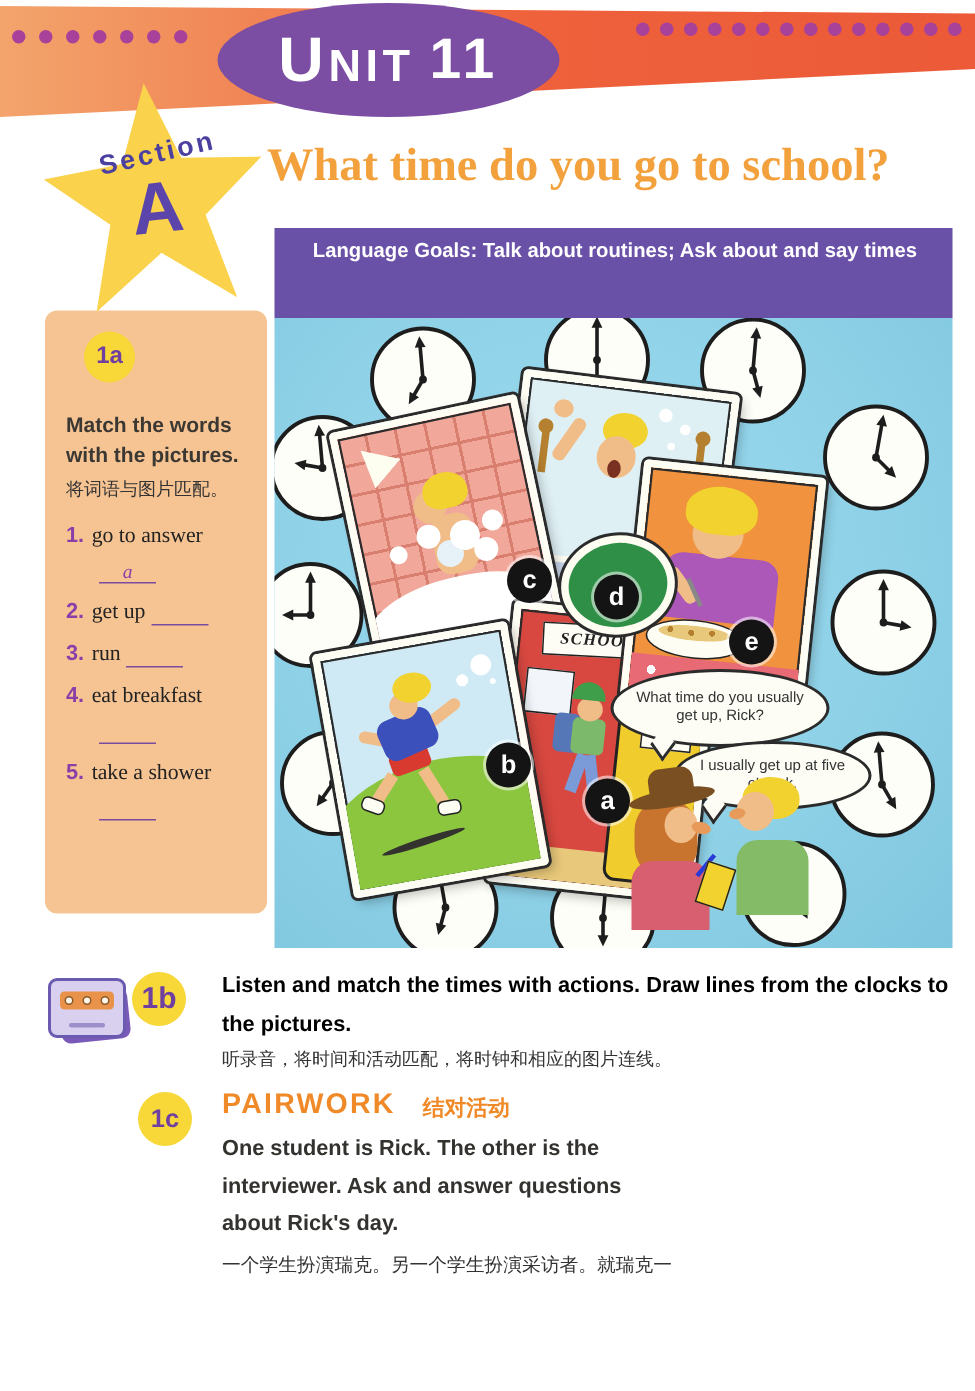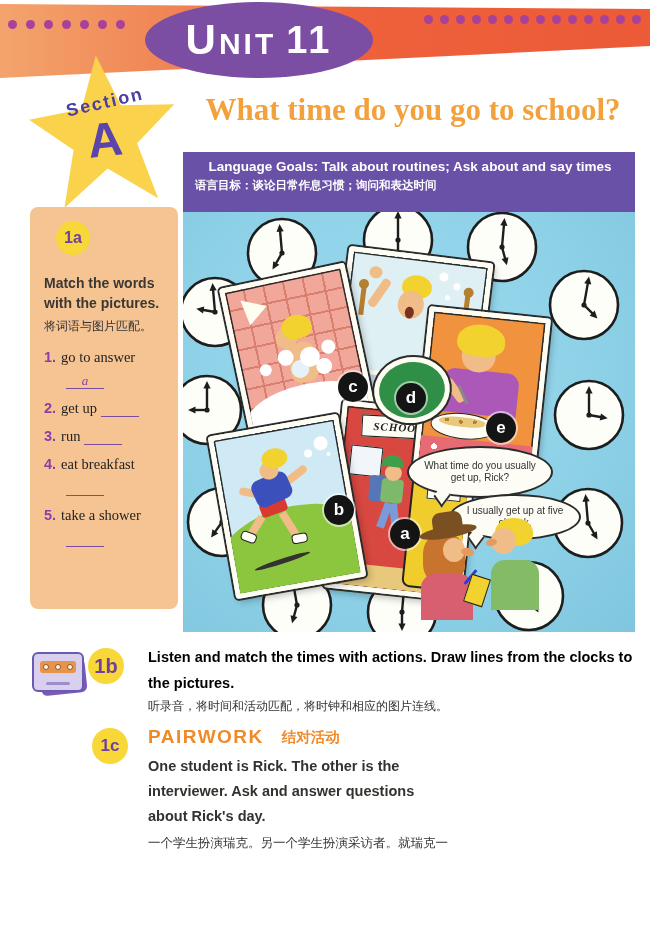--- a/index.html
+++ b/index.html
@@ -25,21 +25,21 @@
   .star{position:absolute;left:28px;top:55px;width:152px;height:158px;z-index:4;background:#fbd24b;
         clip-path:polygon(50% 0%,63% 33%,98% 36%,71% 58%,81% 94%,50% 72%,19% 94%,29% 58%,2% 36%,37% 33%);
         transform:rotate(-6deg);}
   .star-section{position:absolute;left:30px;top:92px;width:150px;text-align:center;z-index:5;
         font-size:18px;font-weight:700;color:#4b3fa0;letter-spacing:2px;transform:rotate(-13deg);}
   .star-letter{position:absolute;left:30px;top:112px;width:150px;text-align:center;z-index:5;
         font-size:48px;font-weight:700;color:#5b44aa;transform:rotate(-6deg);}
 
   
   .page-title{position:absolute;left:178px;top:92px;width:470px;z-index:4;
-        font-family:"Liberation Serif",serif;font-weight:700;font-size:31px;color:#f2a13c;text-align:center;}
+        font-family:"Liberation Serif",serif;font-weight:700;font-size:31px;color:#f2a13c;}
 
   
   .lg-box{position:absolute;left:183px;top:152px;width:452px;height:60px;background:#6a51a8;z-index:2;
         box-sizing:border-box;padding:7px 10px 0 12px;}
   .lg-en{width:420px;margin:0 auto;text-align:center;color:#fff;font-weight:700;font-size:13.5px;line-height:16px;}
   .lg-zh{margin-top:3px;color:#fff;font-size:11.5px;font-weight:700;}
 
   
   .canvas{position:absolute;left:183px;top:212px;width:452px;height:420px;overflow:hidden;z-index:1;
         background:radial-gradient(circle at 45% 40%, #9cdaf0 0%, #8fd2e8 55%, #7fc6de 100%);}
@@ -189,21 +189,21 @@
   .cas-band{position:absolute;left:6px;top:7px;width:36px;height:12px;background:#e8924a;border-radius:3px;display:flex;align-items:center;justify-content:space-around;}
   .cas-hole{width:6px;height:6px;border-radius:50%;background:#fdf6ec;border:1px solid #8a5a28;box-sizing:border-box;}
   .cas-slot{position:absolute;left:12px;bottom:5px;width:24px;height:3px;background:#9a8fc8;border-radius:2px;}
   .b-badge-pos{position:absolute;left:58px;top:4px;width:36px;height:36px;font-size:20px;}
   .sec1b-text{margin-left:118px;width:486px;font-weight:700;font-size:14.5px;line-height:26px;color:#000000;}
   .sec1b-zh{margin-left:118px;margin-top:2px;font-size:12px;color:#333;}
 
   
   .sec1c{position:absolute;left:30px;top:726px;width:604px;z-index:2;}
   .c-badge-pos{position:absolute;left:62px;top:2px;width:36px;height:36px;font-size:17px;}
-  .pairwork-row{margin-left:118px;display:flex;align-items:center;gap:18px;}
+  .pairwork-row{margin-left:118px;display:flex;align-items:flex-end;gap:18px;}
   .pairwork{font-weight:700;font-size:19px;letter-spacing:1.5px;color:#f08a28;}
   .pairwork-zh{font-weight:700;font-size:14.5px;color:#f08a28;}
   .sec1c-text{margin-left:118px;margin-top:6px;width:292px;font-weight:700;font-size:14.5px;line-height:25px;color:#33322e;}
   .sec1c-zh{margin-left:118px;margin-top:4px;width:300px;font-size:12.5px;line-height:21px;color:#333;}
   .dialogue{position:absolute;left:407px;top:16px;width:200px;font-family:"Liberation Serif",serif;
      font-size:15.5px;line-height:23px;color:#1d1d1d;}
   .dlg-line{padding-left:24px;text-indent:-24px;margin-bottom:12px;}
   .dlg-speaker{margin-right:7px;}
 
   
@@ -247,21 +247,20 @@
   </div>
 
   <div class="star"></div>
   <div class="star-section">Section</div>
   <div class="star-letter">A</div>
 
   <div class="page-title">What time do you go to school?</div>
 
   <div class="lg-box">
     <div class="lg-en">Language Goals: Talk about routines; Ask about and say times</div>
-    <div class="lg-zh">语言目标：谈论日常作息习惯；询问和表达时间</div>
   </div>
 
   <div class="canvas">
 
     <div class="card card-d">
       <div class="card-inner scene-d">
         <div class="knob knob-l"></div>
         <div class="knob knob-r"></div>
         <div class="post post-l"></div>
         <div class="post post-r"></div>

